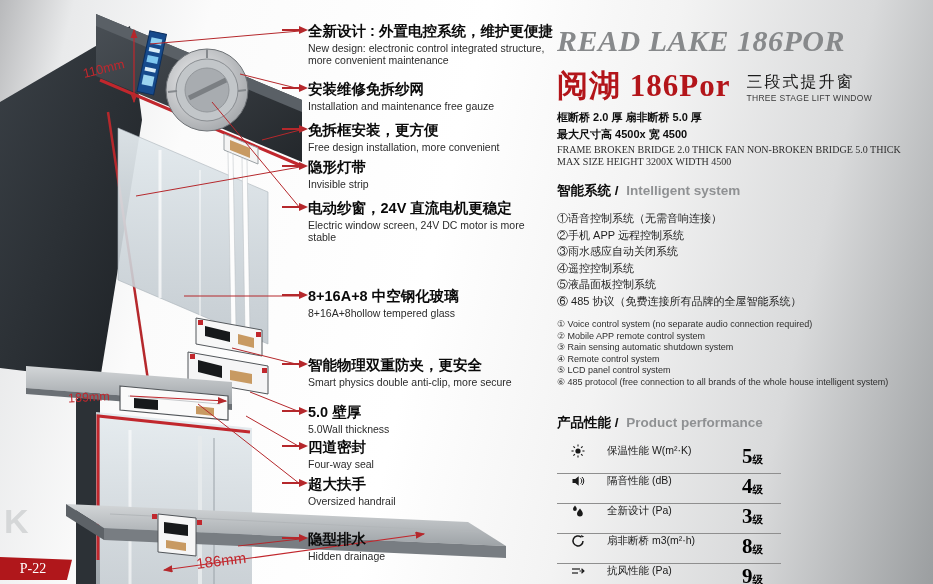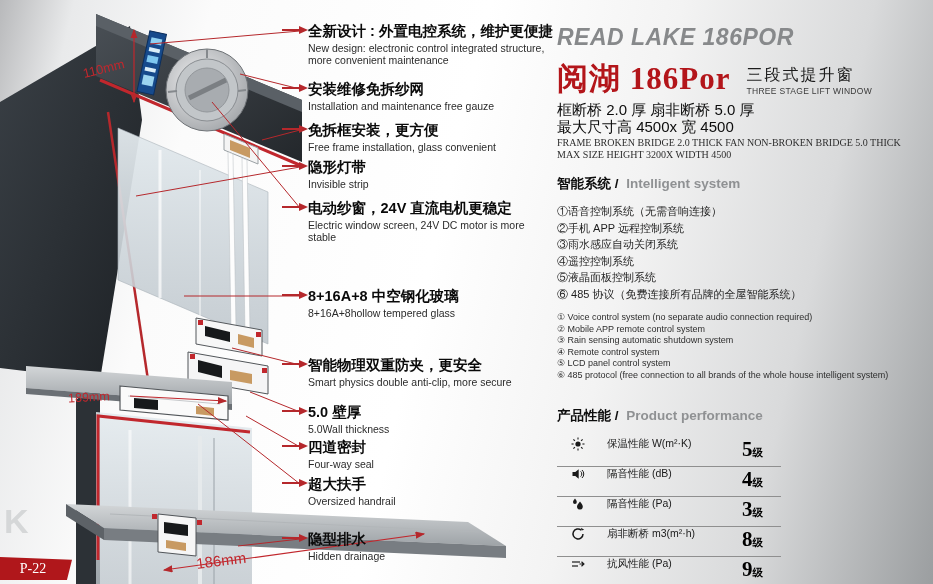--- a/index.html
+++ b/index.html
@@ -19,27 +19,27 @@
   }
   
   .callouts{position:absolute;left:308px;top:0;width:252px;height:412px;}
   .callout{position:absolute;left:0;width:250px;}
   .callout .zh{font-size:14.5px;font-weight:bold;color:#0a0a0a;white-space:nowrap;}
   .callout .en{font-size:10.5px;color:#2b2b2b;line-height:12px;margin-top:1px;max-width:238px;}
   .arrow{position:absolute;left:-26px;top:7px;width:18px;height:2px;background:#b5282c;}
   .arrow::after{content:"";position:absolute;right:-8px;top:-3.5px;border-left:9px solid #b5282c;border-top:4.5px solid transparent;border-bottom:4.5px solid transparent;}
   
   .panel{position:absolute;left:557px;top:24px;width:364px;}
-  .title-en{font-family:Liberation Sans, sans-serif;font-style:italic;font-weight:bold;font-size:23px;color:#87898b;letter-spacing:.5px;}
+  .title-en{font-family:Liberation Serif, serif;font-style:italic;font-weight:bold;font-size:30px;color:#87898b;letter-spacing:.5px;}
   .title-row{display:flex;align-items:flex-start;margin-top:12px;}
   .title-zh{font-family:"Liberation Serif",serif;font-weight:bold;font-size:31px;color:#b3151a;letter-spacing:1px;line-height:32px;}
   .sub{margin-left:16px;margin-top:2px;}
   .sub-zh{font-size:16px;color:#1c1c1c;letter-spacing:2px;}
   .sub-en{font-size:8.5px;color:#3a3a3a;letter-spacing:.3px;}
-  .spec-zh{font-size:15px;font-weight:normal;color:#0d0d0d;line-height:16px;margin-top:1px;}
+  .spec-zh{font-size:11px;font-weight:bold;color:#0d0d0d;line-height:16px;margin-top:1px;}
   .spec-en{font-family:"Liberation Serif",serif;font-size:10px;color:#2e2e2e;line-height:12px;}
   .section-head{margin-top:14px;font-size:13.5px;font-weight:bold;}
   .section-head .zh{color:#0d0d0d;}
   .section-head .en{color:#8f9193;margin-left:4px;}
   .list-zh{margin-top:10px;font-size:11px;color:#1e1e1e;line-height:16.5px;}
   .list-en{margin-top:10px;font-size:9px;color:#2e2e2e;line-height:11.5px;}
   .perf-table{margin-top:12px;width:224px;}
   .perf-row{display:flex;align-items:flex-start;height:29px;border-bottom:1px solid #8f8f8f;}
   .picon{width:26px;display:flex;justify-content:center;margin-left:8px;}
   .plabel{font-size:10.5px;color:#1a1a1a;margin-left:16px;flex:1;}
@@ -211,21 +211,21 @@
       <div class="en">New design: electronic control integrated structure, more convenient maintenance</div>
     </div>
     <div class="callout" style="top:80px">
       <span class="arrow"></span>
       <div class="zh">安装维修免拆纱网</div>
       <div class="en">Installation and maintenance free gauze</div>
     </div>
     <div class="callout" style="top:121px">
       <span class="arrow"></span>
       <div class="zh">免拆框安装，更方便</div>
-      <div class="en">Free frame installation, glass convenient</div>
+      <div class="en">Free design installation, more convenient</div>
     </div>
     <div class="callout" style="top:158px">
       <span class="arrow"></span>
       <div class="zh">隐形灯带</div>
       <div class="en">Invisible strip</div>
     </div>
     <div class="callout" style="top:199px">
       <span class="arrow"></span>
       <div class="zh">电动纱窗，24V 直流电机更稳定</div>
       <div class="en">Electric window screen, 24V DC motor is more stable</div>
@@ -332,21 +332,21 @@
         <span class="plabel">隔音性能 (dB)</span>
         <span class="pgrade"><b>4</b><i>级</i></span>
       </div>
       <div class="perf-row">
         <span class="picon">
           <svg width="14" height="14" viewBox="0 0 14 14">
               <path d="M4,1.5 C5,2.8 5.8,3.8 5.8,5 a1.9,1.9 0 1 1 -3.8,0 C2,3.8 3,2.8 4,1.5 z" fill="#1a1a1a"></path>
               <path d="M9,4.5 C10.6,6.6 11.8,8 11.8,9.6 a2.9,2.9 0 1 1 -5.8,0 C6,8 7.4,6.6 9,4.5 z" fill="#1a1a1a"></path>
             </svg>
         </span>
-        <span class="plabel">隔音性能 (Pa)</span>
+        <span class="plabel">全新设计 (Pa)</span>
         <span class="pgrade"><b>3</b><i>级</i></span>
       </div>
       <div class="perf-row">
         <span class="picon">
           <svg width="14" height="14" viewBox="0 0 14 14">
               <path d="M12,7 a5,5 0 1 1 -1.8,-3.9" fill="none" stroke="#1a1a1a" stroke-width="1.5"></path>
               <path d="M10,0.8 L10.5,3.6 L13.2,2.8 z" fill="#1a1a1a"></path>
             </svg>
         </span>
         <span class="plabel">扇非断桥 m3(m²·h)</span>

